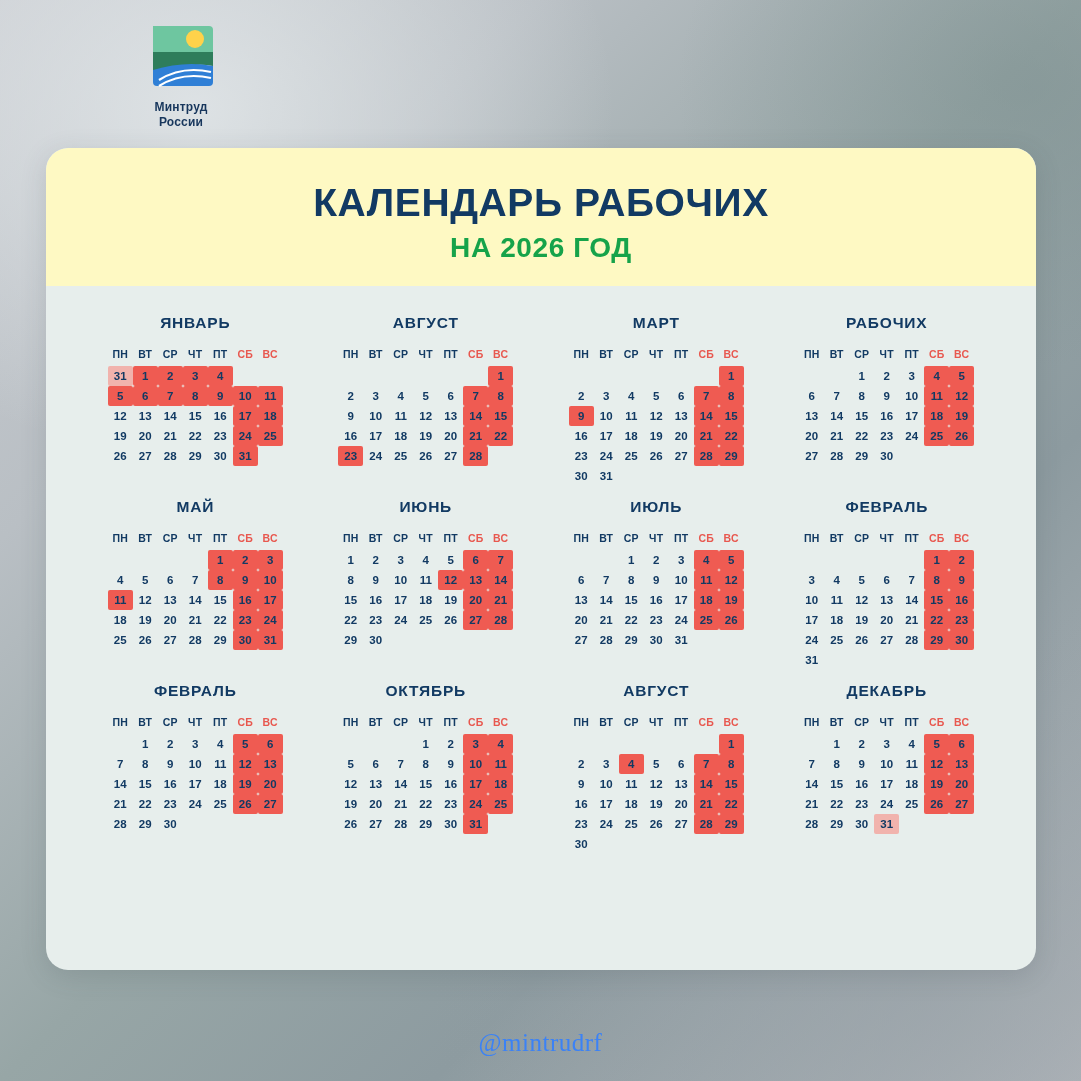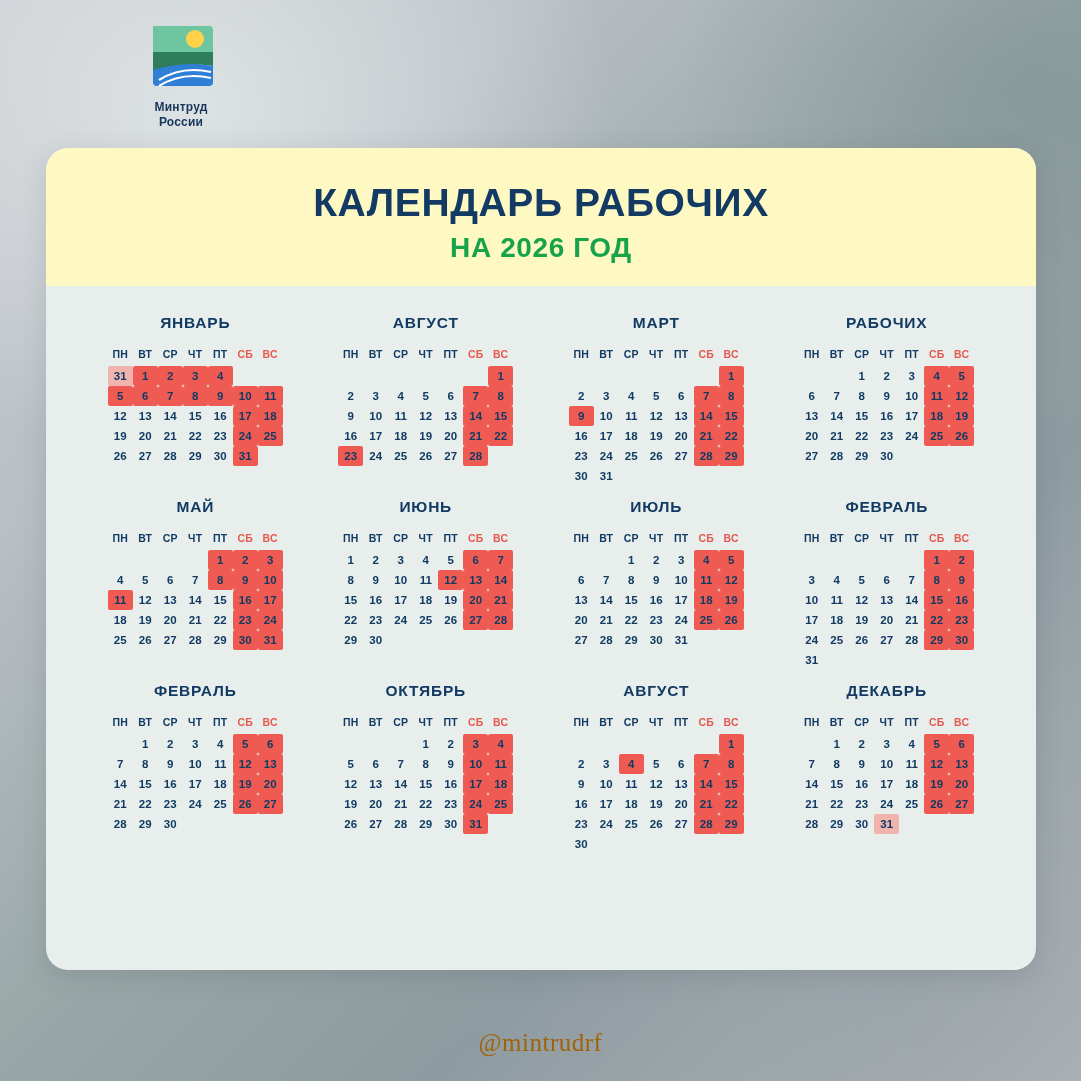--- a/index.html
+++ b/index.html
@@ -76,21 +76,21 @@
     font-weight: bold;
   }
   table.cal th { font-size: 10.5px; padding-bottom: 4px; letter-spacing: .3px; }
   table.cal th.we { color: #e8584f; }
   td.hol { background: #ef5b52; color: #ffffff; border-radius: 2px; }
   td.pre { background: #f1b3ad; color: #ffffff; border-radius: 2px; }
   td.empty { color: transparent; }
   .handle {
     position: absolute; left: 0; right: 0; bottom: 24px;
     text-align: center;
-    font-size: 25px; color: #a16207; letter-spacing: .5px;
+    font-size: 25px; color: #3b82f6; letter-spacing: .5px;
     font-family: "Liberation Serif", serif;
   }
 </style>
 </head>
 <body>
 
 <div class="bg-tint"></div>
 
 <div class="logo-wrap">
   <div class="logo-mark">

